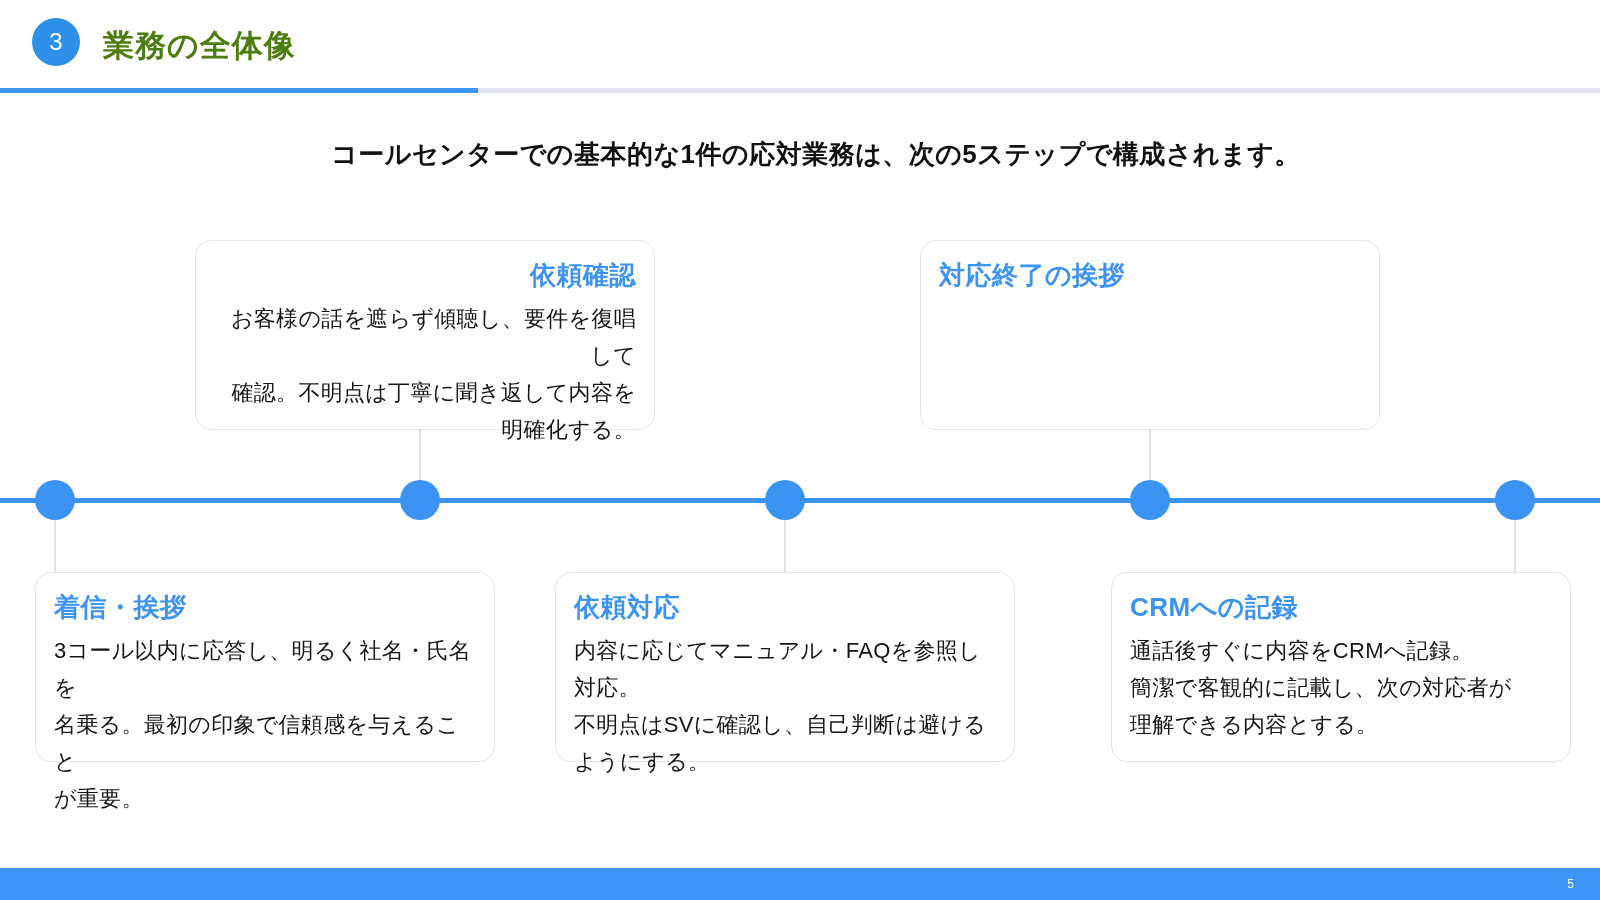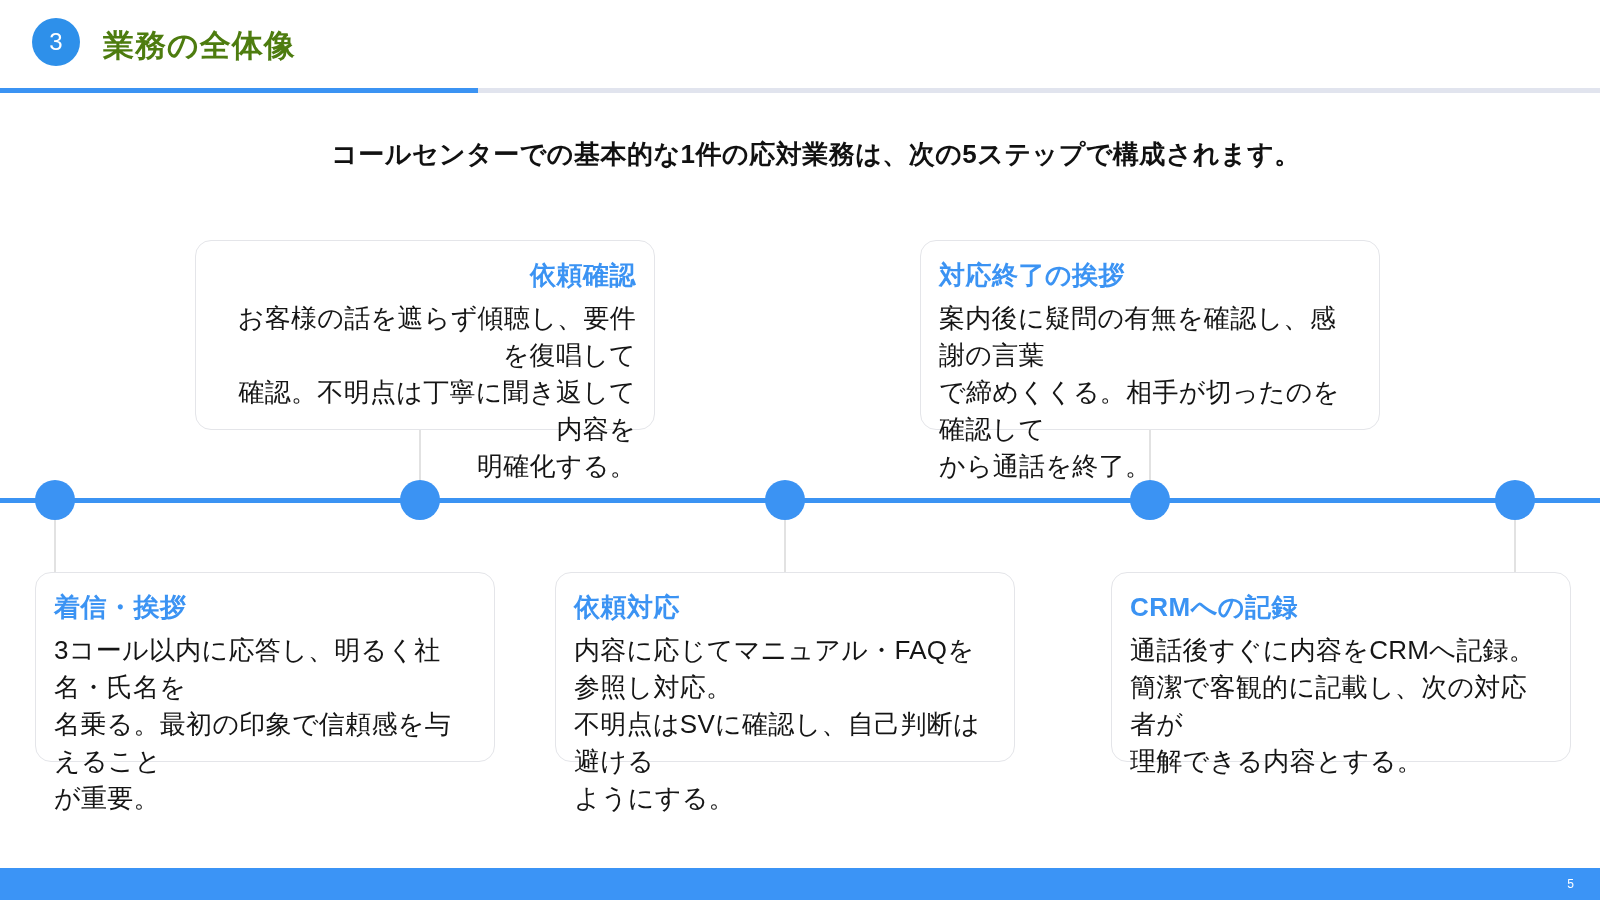--- a/index.html
+++ b/index.html
@@ -72,21 +72,21 @@
   #card-1{left:195px;top:240px;text-align:right;}
   #card-3{left:920px;top:240px;font-family:Liberation Serif, serif;}
   #card-0{left:35px;top:572px;}
   #card-2{left:555px;top:572px;}
   #card-4{left:1075px;top:572px;margin-left:36px;}
   .card-title{
     color:var(--accent);font-size:26px;font-weight:bold;
     margin:2px 0 7px 0;letter-spacing:0.5px;
   }
   .card-body{
-    font-size:26px;color:var(--text-dark);line-height:37px;
+    font-size:22px;color:var(--text-dark);line-height:37px;
     white-space:pre-line;letter-spacing:0.3px;
   }
 
   
   .footer{
     position:absolute;left:0;top:868px;width:1600px;height:32px;
     background:#3b94f6;
   }
   .footer-page{
     position:absolute;right:26px;top:0;height:32px;
@@ -134,23 +134,20 @@
 明確化する。</div>
   </div>
   <div class="card" id="card-2">
     <div class="card-title">依頼対応</div>
     <div class="card-body">内容に応じてマニュアル・FAQを参照し対応。
 不明点はSVに確認し、自己判断は避ける
 ようにする。</div>
   </div>
   <div class="card" id="card-3">
     <div class="card-title">対応終了の挨拶</div>
-    <div class="card-body">案内後に疑問の有無を確認し、感謝の言葉
-で締めくくる。相手が切ったのを確認して
-から通話を終了。</div>
   </div>
   <div class="card" id="card-4">
     <div class="card-title">CRMへの記録</div>
     <div class="card-body">通話後すぐに内容をCRMへ記録。
 簡潔で客観的に記載し、次の対応者が
 理解できる内容とする。</div>
   </div>
 
   <div class="footer">
     <div class="footer-page">5</div>

